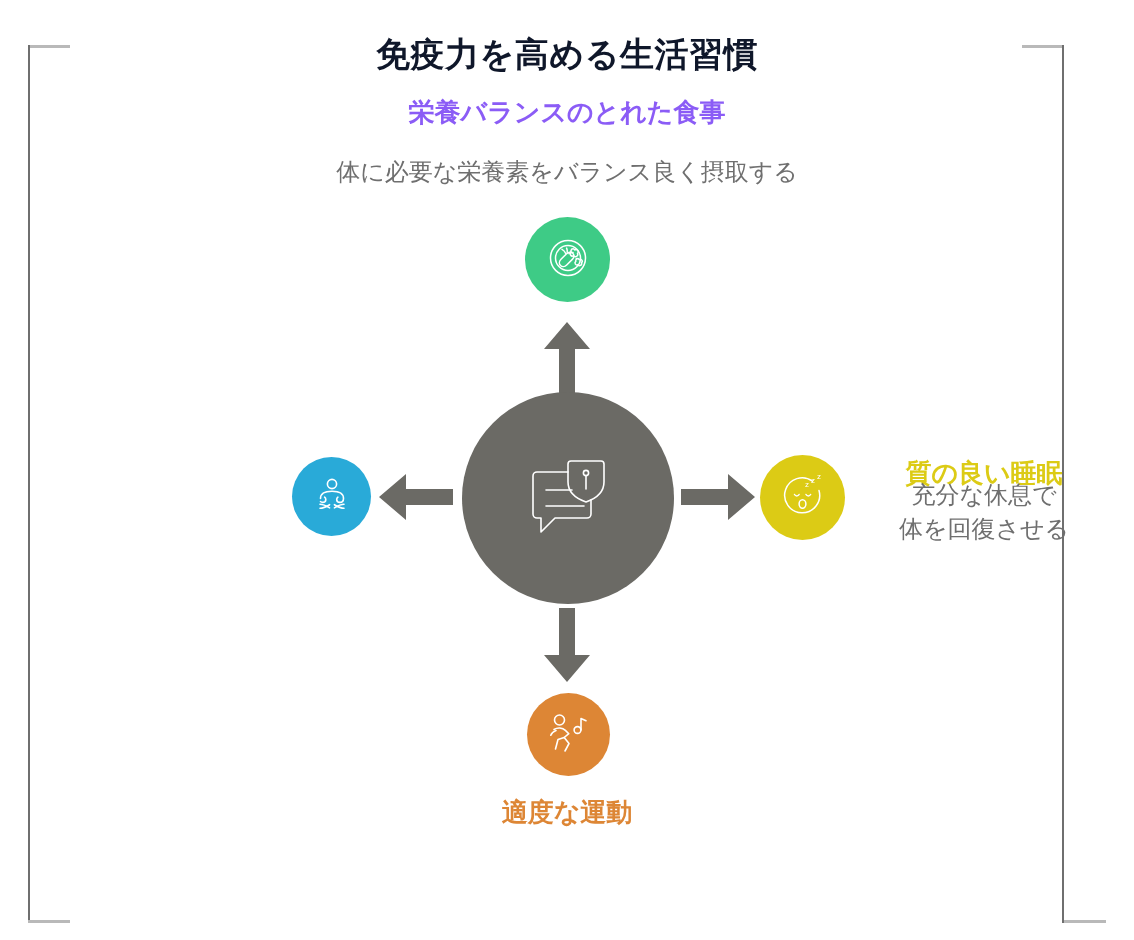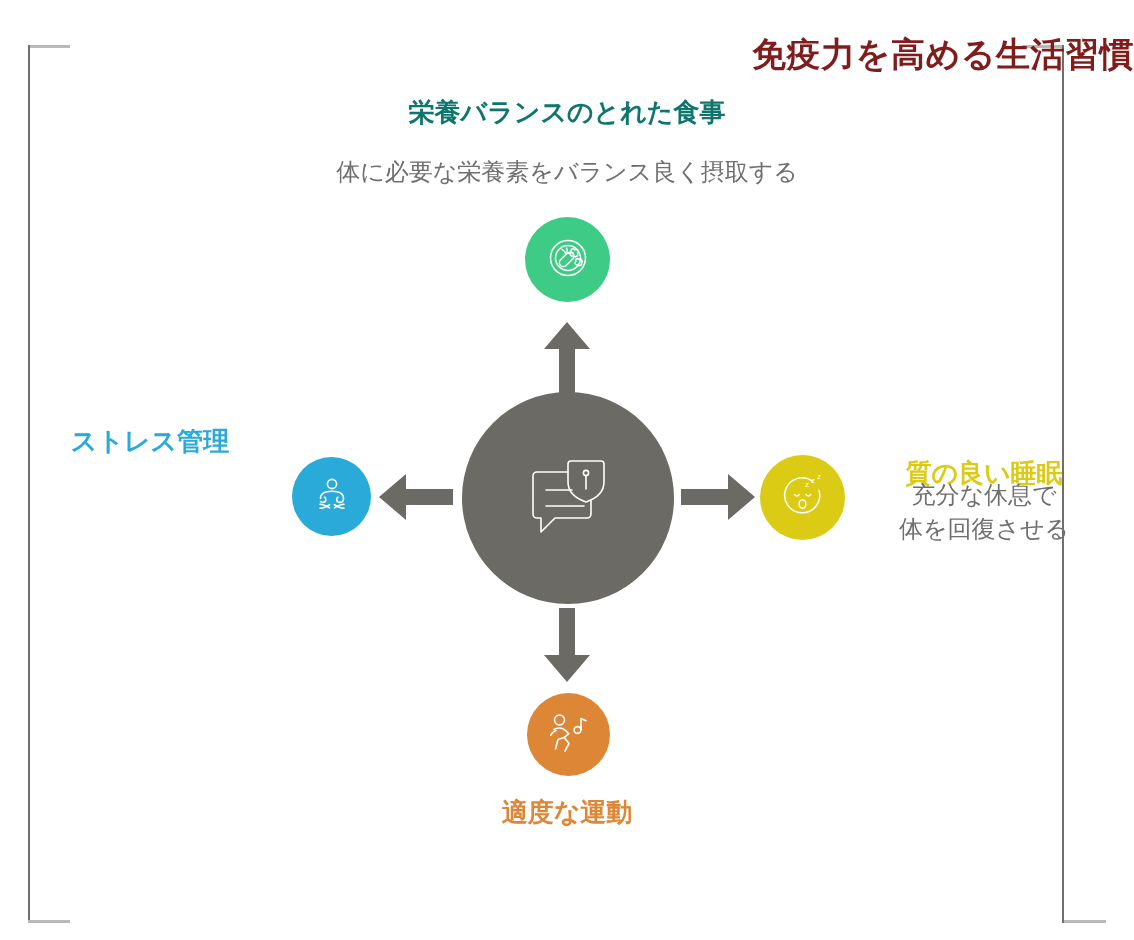--- a/index.html
+++ b/index.html
@@ -24,23 +24,23 @@
   #bracket-tl { left: 28px; top: 45px; }
   #bracket-tl .h { left: 0; top: 0; }
   #bracket-tl .v { left: 0; top: 0; }
   #bracket-tr { left: 1064px; top: 45px; }
   #bracket-tr .h { right: 0; top: 0; }
   #bracket-tr .v { right: 0; top: 0; }
 
   
   .heading {
     position: absolute;
-    text-align: right;
+    text-align: center;
     font-weight: bold;
-    color: #7f1d1d;
+    color: #0f172a;
     letter-spacing: .5px;
     white-space: nowrap;
   }
   #main-title {
     left: 0; right: 0; top: 32px;
     font-size: 34px;
   }
   .cat-title {
     position: absolute;
     font-weight: bold;
@@ -51,21 +51,21 @@
   .cat-desc {
     position: absolute;
     font-size: 24px;
     color: #6f6f6f;
     line-height: 1.42;
     text-align: center;
     white-space: pre-line;
   }
 
   
-  #title-nutrition { left: 0; right: 0; top: 95px; color: #0f766e; }
+  #title-nutrition { left: 0; right: 0; top: 95px; color: #8b5cf6; }
   #desc-nutrition  { left: 0; right: 0; top: 155px; }
 
   
   #title-exercise { left: 0; right: 0; top: 795px; color: #DD8635; }
   #desc-exercise  { left: 0; right: 0; top: 852px; }
 
   
   #title-stress { left: 24px; width: 252px; top: 424px; color: #29AAD8; }
   #desc-stress  { left: 24px; width: 252px; top: 478px; }
 
@@ -131,21 +131,20 @@
       </svg>
     </span>
   </div>
 
   <span class="arrow" style="left:544px; top:322px;">
     <svg width="46" height="74" viewBox="0 0 46 74" fill="#6B6A65">
       <path d="M23 0 L46 27 L31 27 L31 74 L15 74 L15 27 L0 27 Z"></path>
     </svg>
   </span>
 
-  <div class="cat-title" id="title-stress">ストレス管理</div>
 
   <div class="badge" id="badge-stress">
     <span>
       <svg width="42" height="42" viewBox="0 0 42 42" fill="none" stroke="#ffffff" stroke-width="1.6" stroke-linecap="round" stroke-linejoin="round">
         <circle cx="21" cy="10" r="4.6"></circle>
         <path d="M9.5 24.5c0-5 5.1-7.2 11.5-7.2s11.5 2.2 11.5 7.2c0 2.4-1.6 3.9-3.6 3.9-1.9 0-3.2-1.3-3.2-3 0-1 .5-1.8 1.2-2.3"></path>
         <path d="M13.6 23.1c.7.5 1.2 1.3 1.2 2.3 0 1.7-1.3 3-3.2 3-1 0-1.6-.4-2.1-.9"></path>
         <path d="M9 30.3c2.8 0 6.3 1.6 9.6 3.6M33 30.3c-2.8 0-6.3 1.6-9.6 3.6"></path>
         <path d="M9 34.3c2.8 0 6.3-1.6 9.6-3.6M33 34.3c-2.8 0-6.3-1.6-9.6-3.6"></path>
       </svg>

